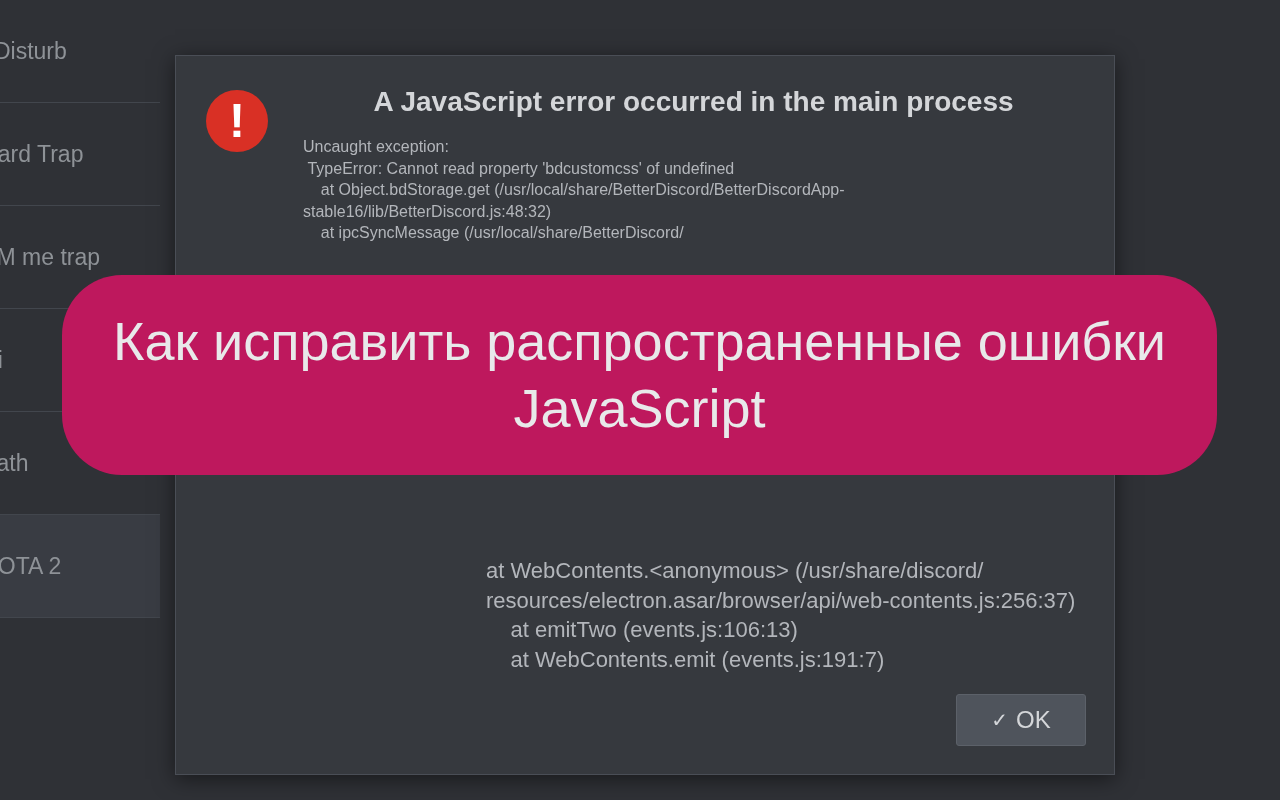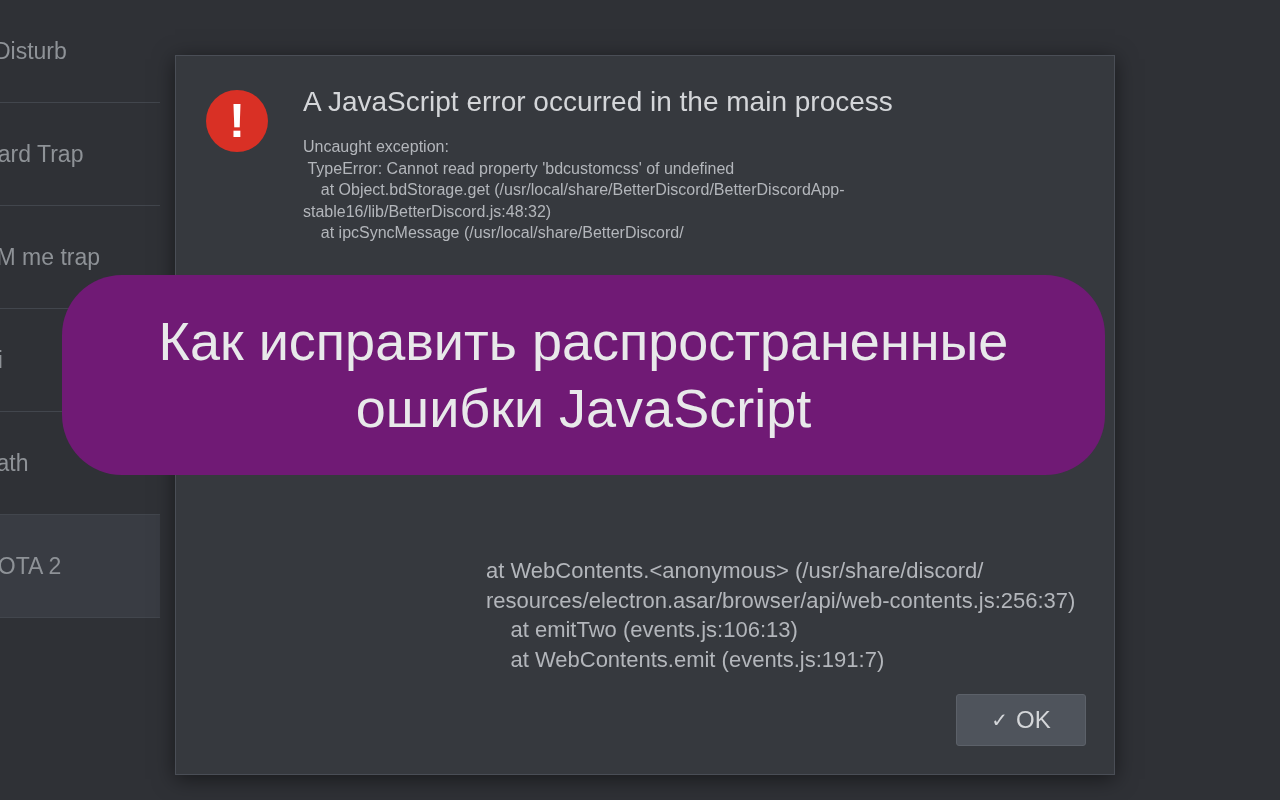--- a/index.html
+++ b/index.html
@@ -69,39 +69,40 @@
     }
     .error-icon-bang {
       color: #fff;
       font-size: 48px;
       font-weight: bold;
       line-height: 1;
     }
     .dialog-title {
       color: #d4d6d9;
       font-size: 28px;
-      font-weight: normal;
+      font-weight: bold;
       margin-bottom: 18px;
+      text-align: center;
     }
     .dialog-body {
       color: #b3b6bb;
       font-size: 16px;
       line-height: 1.35;
       white-space: pre-wrap;
     }
     .dialog-content {
       flex: 1;
     }
     .overlay-banner {
       position: absolute;
       left: 62px;
       top: 275px;
-      width: 1043px;
+      width: 1155px;
       height: 200px;
-      background: #701a75;
+      background: #be185d;
       border-radius: 60px;
       display: flex;
       align-items: center;
       justify-content: center;
       padding: 0 30px;
     }
     .overlay-text {
       color: #e8e9ea;
       font-size: 54px;
       line-height: 1.25;

